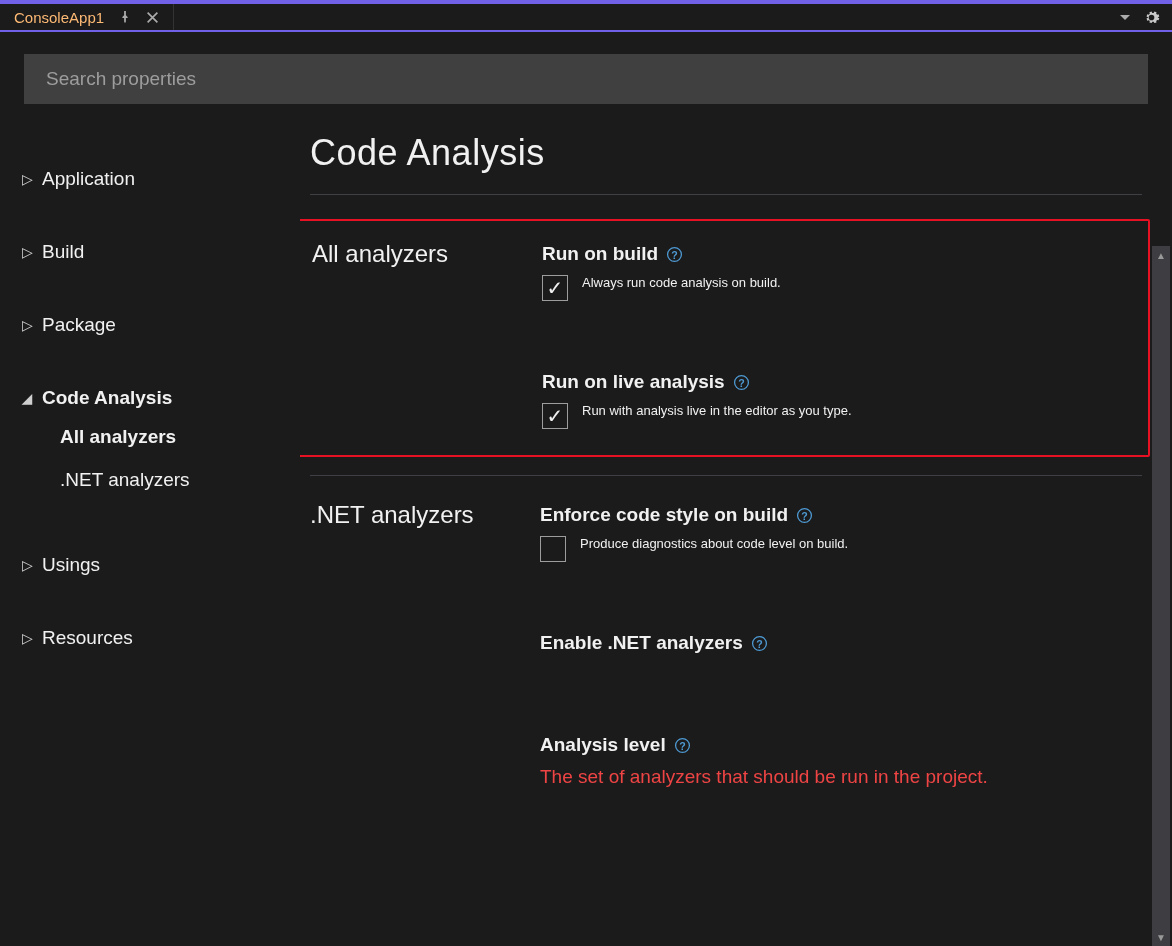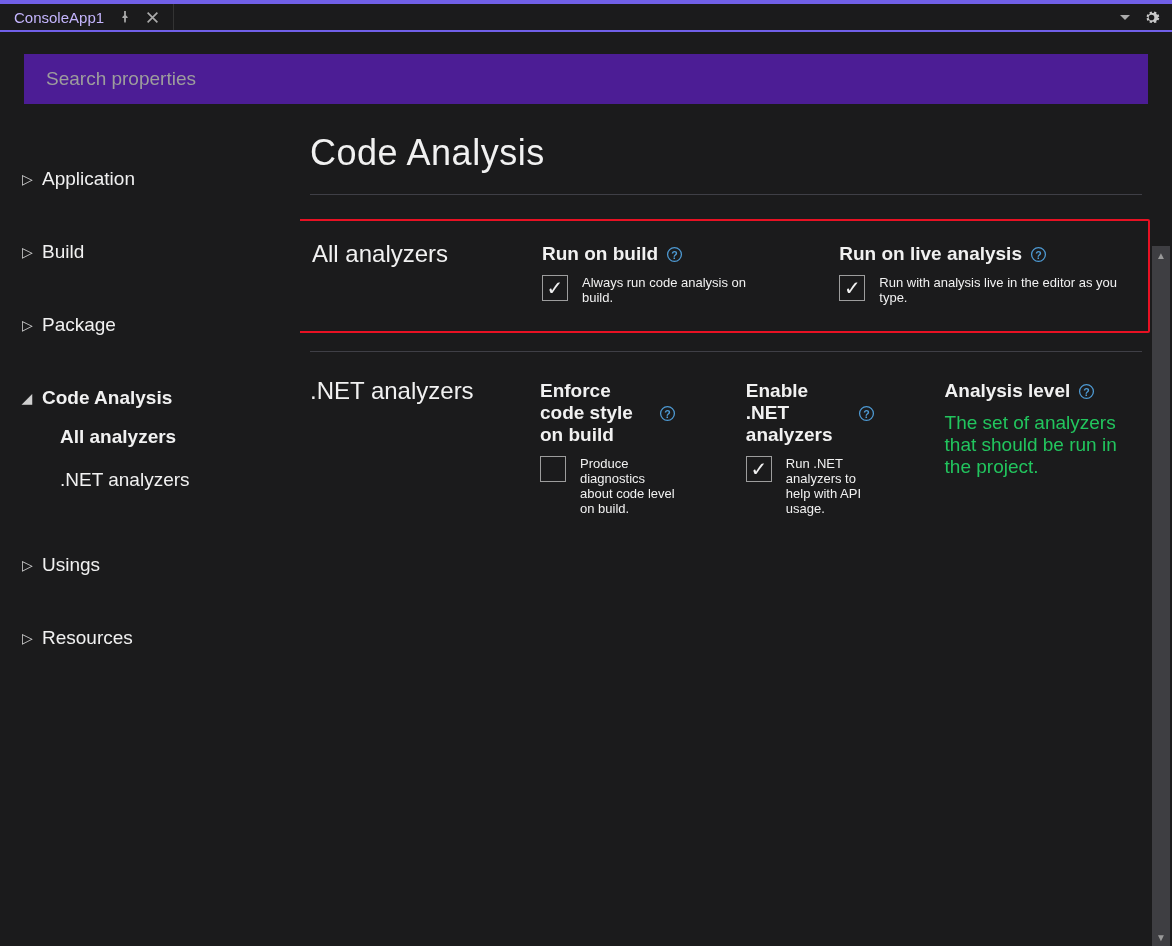--- a/index.html
+++ b/index.html
@@ -1,31 +1,31 @@
 <!DOCTYPE html>
 <html><head>
   <meta charset="utf-8">
   <style>
     * { margin: 0; padding: 0; box-sizing: border-box; }
     body { width: 1172px; height: 946px; background: #1B1B1C; font-family: "Segoe UI", Arial, sans-serif; color: #F1F1F1; overflow: hidden; position: relative; }
 
     
     .titlebar { display: flex; align-items: stretch; height: 30px; border-top: 4px solid #7160E8; background: #1B1B1C; }
     .tab { display: flex; align-items: center; gap: 14px; padding: 0 14px; background: #1B1B1C; font-size: 15px; border-right: 1px solid #333; }
-    .tab-name { color: #c4b5fd; }
+    .tab-name { color: #fdba74; }
     .tab-icons { display: flex; align-items: center; gap: 14px; }
     .pin-i, .close-i, .drop-i, .gear-i { opacity: .85; }
     .title-right { margin-left: auto; display: flex; align-items: center; gap: 12px; padding-right: 12px; }
 
     
     .sepbar { height: 2px; background: #7160E8; }
 
     
     .search-wrap { padding: 22px 24px 10px 24px; }
-    .search { width: 100%; height: 50px; background: #4c1d95; border: none; color: #9D9D9D; font-size: 19px; padding: 0 22px; outline: none; }
+    .search { width: 100%; height: 50px; background: #404040; border: none; color: #9D9D9D; font-size: 19px; padding: 0 22px; outline: none; }
     .search::placeholder { color: #9D9D9D; }
 
     
     .body { display: flex; height: calc(100% - 30px - 2px - 82px); position: relative; }
     .sidebar { width: 300px; padding: 14px 16px 0 16px; font-size: 19px; }
     .nav-top { list-style: none; }
     .nav-top > li { line-height: 1; padding: 13px 6px; }
     .nav-top > li > .row { display: flex; align-items: center; gap: 10px; cursor: default; margin-top: 28px; }
     .caret { width: 10px; text-align: center; font-size: 14px; }
     .caret.collapsed::before { content: "▷"; color: #CFCFCF; }
@@ -33,28 +33,28 @@
     .bold { font-weight: 600; }
     .subnav { list-style: none; margin-top: 8px; }
     .subnav > li { padding: 12px 0 12px 38px; font-size: 19px; }
 
     .content { flex: 1; padding: 18px 30px 0 10px; overflow: hidden; position: relative; }
     h1.page-title { font-size: 36px; font-weight: 300; letter-spacing: 0.5px; }
     .hr { border: none; border-top: 1px solid #3F3F46; margin: 20px 0 24px 0; }
 
     .section { display: flex; gap: 30px; }
     .section-heading { width: 200px; font-size: 24px; font-weight: 400; flex-shrink: 0; line-height: 1.25; }
-    .fields { flex: 1; display: flex; flex-direction: row; gap: 70px; padding-top: 4px; }
+    .fields { flex: 1; display: flex; flex-direction: column; gap: 70px; padding-top: 4px; }
     .field { }
     .field .label-row { display: flex; align-items: center; gap: 8px; font-size: 19px; font-weight: 600; margin-bottom: 10px; }
     .help-i { color: #4E9AD3; }
     .check-row { display: flex; align-items: flex-start; gap: 14px; font-size: 13px; }
     .cb { width: 26px; height: 26px; border: 1px solid #9D9D9D; display: inline-flex; align-items: center; justify-content: center; flex-shrink: 0; }
     .cb.checked::after { content: "✓"; font-size: 20px; color: #F1F1F1; }
-    .desc { font-size: 19px; color: #22c55e; margin-bottom: 14px; }
+    .desc { font-size: 19px; color: #ef4444; margin-bottom: 14px; }
     .select { width: 100%; max-width: 530px; height: 42px; background: #333337; border: 1px solid #3F3F46; color: #F1F1F1; font-size: 19px; display: flex; align-items: center; justify-content: space-between; padding: 0 12px; }
     .select .chev { font-size: 14px; color: #CFCFCF; }
 
     
     .highlight-box { border: 2px solid #E81123; border-radius: 2px; }
 
     
     .scroll-track { position: absolute; right: 2px; top: 132px; bottom: 0; width: 18px; background: #3E3E42; }
     .scroll-arrow { width: 18px; height: 18px; display: flex; align-items: center; justify-content: center; font-size: 10px; color: #999; background: #3E3E42; }
 
@@ -207,24 +207,20 @@
         <div class="field">
           <div class="label-row">
             <span>Enable .NET analyzers</span>
             <span class="help-i">
                 <svg width="17" height="17" viewBox="0 0 16 16">
                   <circle cx="8" cy="8" r="6.5" fill="none" stroke="#4E9AD3" stroke-width="1.2"></circle>
                   <text x="8" y="12" text-anchor="middle" font-size="10" fill="#4E9AD3">?</text>
                 </svg>
               </span>
           </div>
-          <div class="check-row">
-            <span class="cb checked"></span>
-            <span>Run .NET analyzers to help with API usage.</span>
-          </div>
         </div>
         <div class="field">
           <div class="label-row">
             <span>Analysis level</span>
             <span class="help-i">
                 <svg width="17" height="17" viewBox="0 0 16 16">
                   <circle cx="8" cy="8" r="6.5" fill="none" stroke="#4E9AD3" stroke-width="1.2"></circle>
                   <text x="8" y="12" text-anchor="middle" font-size="10" fill="#4E9AD3">?</text>
                 </svg>
               </span>

